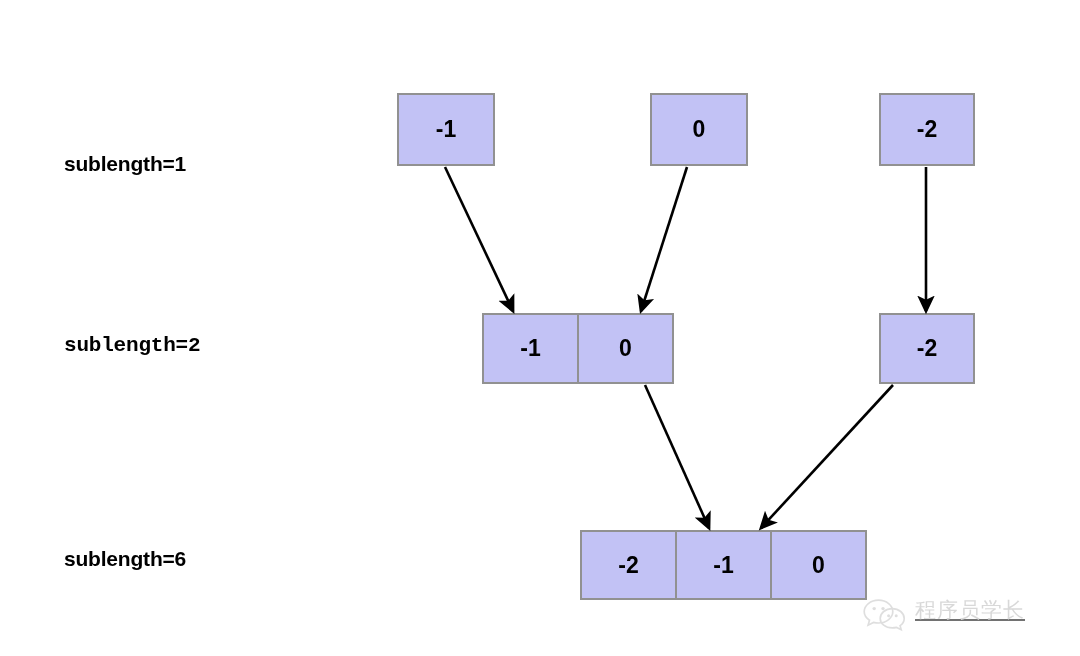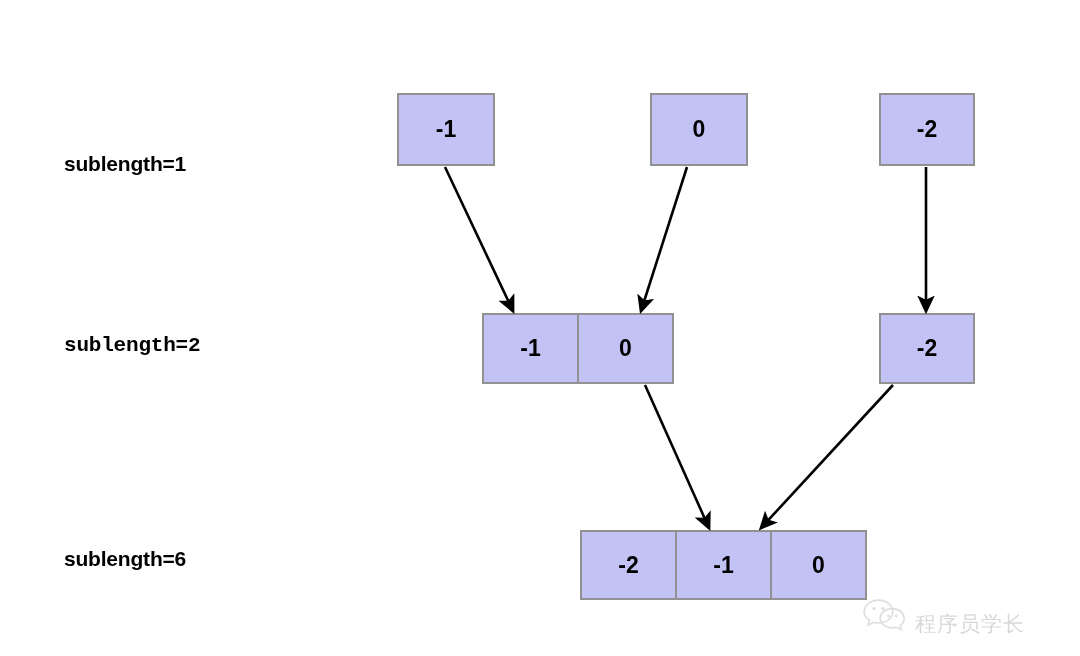--- a/index.html
+++ b/index.html
@@ -51,23 +51,24 @@
     top: 0;
     width: 1080px;
     height: 656px;
     pointer-events: none;
   }
   #watermark {
     position: absolute;
     left: 862px;
     top: 596px;
     display: flex;
-    align-items: flex-end;
+    align-items: flex-start;
     gap: 9px;
     opacity: 0.55;
+    text-decoration: underline;
   }
   #watermark .wm-text {
     font-family: "Liberation Sans", sans-serif;
     font-size: 21px;
     color: #b9b9b9;
     letter-spacing: 1px;
     white-space: nowrap;
   }
 </style>
 </head>

